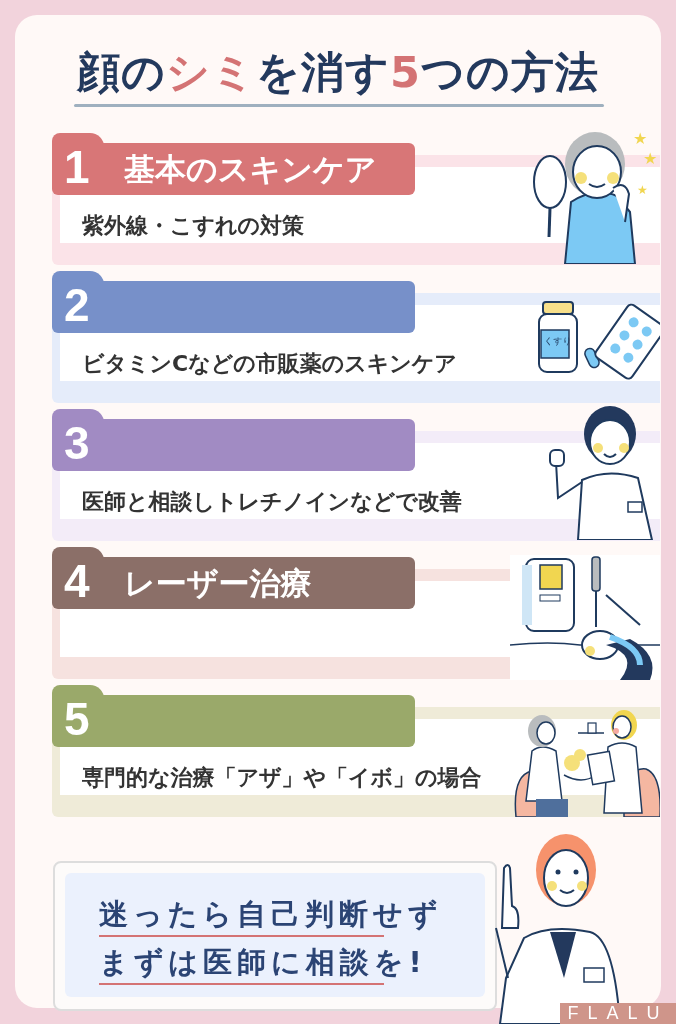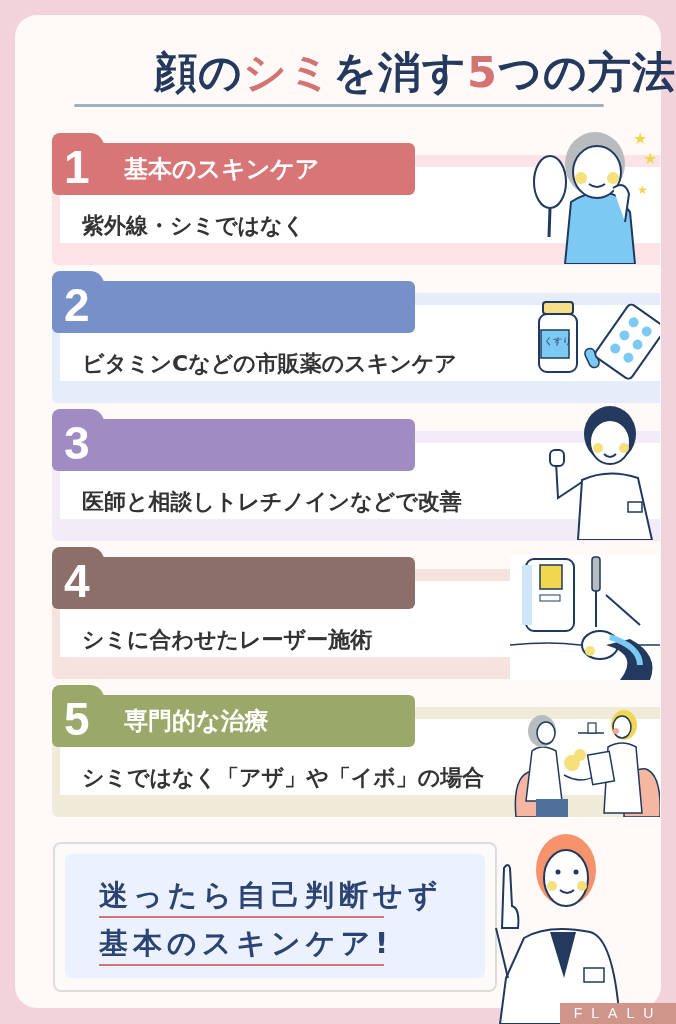--- a/index.html
+++ b/index.html
@@ -6,21 +6,21 @@
   body {
     width:676px; height:1024px; overflow:hidden; position:relative;
     background:#f2d3dc;
     font-family:"DejaVu Sans", "Liberation Sans", sans-serif;
   }
   .card {
     position:absolute; left:15px; top:15px; width:646px; height:993px;
     background:#fff9f7; border-radius:22px;
   }
   .title {
-    position:absolute; left:0; top:44px; width:676px; text-align:right;
+    position:absolute; left:0; top:44px; width:676px; text-align:center;
     font-size:43px; font-weight:bold; color:#23395d; letter-spacing:1px;
   }
   .title .accent { color:#d47374; }
   .title-rule {
     position:absolute; left:74px; top:104px; width:530px; height:3px;
     background:#9fb0bf; border-radius:2px;
   }
 
   .section { position:absolute; left:52px; width:608px; height:122px; }
   .band {
@@ -37,67 +37,67 @@
   }
   .num-tab {
     position:absolute; left:0; top:-10px; width:52px; height:30px;
     border-radius:8px 14px 0 0;
   }
   .num {
     position:absolute; left:12px; top:-6px; font-size:46px; font-weight:bold;
     color:#fff; font-family:"Liberation Sans", sans-serif; line-height:60px;
   }
   .head-label {
-    position:absolute; left:72px; top:6px; font-size:24px; font-weight:bold;
+    position:absolute; left:72px; top:6px; font-size:31px; font-weight:bold;
     color:#fff; line-height:40px; white-space:nowrap;
   }
   .sub {
     position:absolute; left:30px; top:68px; font-size:22px; font-weight:bold;
     color:#333; white-space:nowrap; line-height:30px;
   }
   .illus { position:absolute; }
 
   .callout-outer {
-    position:absolute; left:53px; top:842px; width:440px; height:146px;
+    position:absolute; left:53px; top:861px; width:440px; height:146px;
     border:2px solid #dddddd; border-radius:8px; background:#fdfbfa;
   }
   .callout-inner {
     position:absolute; left:10px; top:10px; width:420px; height:124px;
     background:#ebf1fd; border-radius:6px;
   }
   .callout-line {
     position:absolute; left:34px; font-size:29px; font-weight:bold;
     color:#2b4474; letter-spacing:5px; white-space:nowrap; line-height:38px;
   }
   .callout-rule {
     position:absolute; left:34px; width:285px; height:2px; background:#d47374;
   }
   .logo {
     position:absolute; left:560px; top:1003px; width:116px; height:21px;
-    background:#cf958a; color:#fff; font-size:14px; letter-spacing:9px;
+    background:#cf958a; color:#fff; font-size:18px; letter-spacing:9px;
     text-align:center; line-height:21px; font-family:"Liberation Sans", sans-serif;
   }
 </style>
 </head>
 <body>
 
 <div class="card"></div>
 
 <div class="title"><span>顔の</span><span class="accent">シミ</span><span>を消す</span><span class="accent">5</span><span>つの方法</span></div>
 <div class="title-rule"></div>
 
 <div class="section" style="top:143px;">
   <div class="band" style="background:#fbe3e8;"></div>
   <div class="inner"></div>
   <div class="num-tab" style="background:#d87677;"></div>
   <div class="head" style="background:#d87677;">
     <span class="num">1</span>
     <span class="head-label">基本のスキンケア</span>
   </div>
-  <div class="sub">紫外線・シミではなく</div>
+  <div class="sub">紫外線・こすれの対策</div>
 </div>
 <svg class="illus" style="left:525px;top:122px;" width="135" height="142" viewBox="0 0 135 142">
   <path d="M40 142 L46 80 Q70 64 92 74 L105 90 L110 142 Z" fill="#7cc9f4" stroke="#1f3a5e" stroke-width="2"></path>
   <ellipse cx="70" cy="42" rx="30" ry="32" fill="#b9bcbe"></ellipse>
   <ellipse cx="72" cy="50" rx="24" ry="26" fill="#fff" stroke="#1f3a5e" stroke-width="2"></ellipse>
   <circle cx="56" cy="56" r="6" fill="#f5e07a"></circle>
     <circle cx="88" cy="56" r="6" fill="#f5e07a"></circle>
   <path d="M64 62 Q72 68 80 62" stroke="#1f3a5e" stroke-width="2" fill="none"></path>
   <ellipse cx="25" cy="60" rx="16" ry="26" fill="#fff" stroke="#1f3a5e" stroke-width="2"></ellipse>
   <path d="M25 86 L24 115" stroke="#1f3a5e" stroke-width="3"></path>
@@ -153,22 +153,22 @@
   <rect x="2" y="48" width="14" height="16" rx="5" fill="#fff" stroke="#1f3a5e" stroke-width="2"></rect>
   <rect x="80" y="100" width="14" height="10" fill="#fff" stroke="#1f3a5e" stroke-width="1.5"></rect>
 </svg>
 
 <div class="section" style="top:557px;">
   <div class="band" style="background:#f6e2df;"></div>
   <div class="inner"></div>
   <div class="num-tab" style="background:#8b6f68;"></div>
   <div class="head" style="background:#8b6f68;">
     <span class="num">4</span>
-  </div>
-  <div class="sub">シミに合わせたレーザー施術</div>
+    <span class="head-label">レーザー治療</span>
+  </div>
 </div>
 <svg class="illus" style="left:510px;top:555px;" width="150" height="125" viewBox="0 0 150 125">
   <rect x="0" y="0" width="150" height="125" fill="#fff"></rect>
   <rect x="16" y="4" width="48" height="72" rx="8" fill="#fff" stroke="#1f3a5e" stroke-width="2"></rect>
   <rect x="12" y="10" width="10" height="60" fill="#cfe6f6"></rect>
   <rect x="30" y="10" width="22" height="24" fill="#f1d650" stroke="#1f3a5e" stroke-width="1.5"></rect>
   <rect x="30" y="40" width="20" height="6" fill="#fff" stroke="#1f3a5e" stroke-width="1"></rect>
   <rect x="82" y="2" width="8" height="34" rx="3" fill="#b9bcbe" stroke="#1f3a5e" stroke-width="1.5"></rect>
   <path d="M86 36 L86 72" stroke="#1f3a5e" stroke-width="2"></path>
   <path d="M96 40 L130 70" stroke="#1f3a5e" stroke-width="2" fill="none"></path>
@@ -178,23 +178,22 @@
   <path d="M96 90 Q130 100 110 125 L140 125 Q150 100 120 84 Z" fill="#23395d"></path>
   <path d="M100 82 Q130 92 130 110" stroke="#7cc9f4" stroke-width="6" fill="none"></path>
 </svg>
 
 <div class="section" style="top:695px;">
   <div class="band" style="background:#efebd8;"></div>
   <div class="inner"></div>
   <div class="num-tab" style="background:#9aa96a;"></div>
   <div class="head" style="background:#9aa96a;">
     <span class="num">5</span>
-    <span class="head-label">専門的な治療</span>
-  </div>
-  <div class="sub">シミではなく「アザ」や「イボ」の場合</div>
+  </div>
+  <div class="sub">専門的な治療「アザ」や「イボ」の場合</div>
 </div>
 <svg class="illus" style="left:512px;top:705px;" width="148" height="112" viewBox="0 0 148 112">
   <path d="M4 112 Q0 70 20 66 Q44 64 48 90 L48 112 Z" fill="#f5b7a1" stroke="#1f3a5e" stroke-width="1.5"></path>
   <path d="M14 96 L20 46 Q30 38 44 46 L50 96 Z" fill="#fff" stroke="#1f3a5e" stroke-width="1.5"></path>
   <ellipse cx="30" cy="26" rx="14" ry="16" fill="#b9bcbe"></ellipse>
   <ellipse cx="34" cy="28" rx="9" ry="11" fill="#fff" stroke="#1f3a5e" stroke-width="1.5"></ellipse>
   <rect x="24" y="94" width="32" height="18" fill="#4f6f9c"></rect>
   <circle cx="60" cy="58" r="8" fill="#f5e07a"></circle>
     <circle cx="68" cy="50" r="6" fill="#f5e07a"></circle>
   <path d="M52 70 Q70 80 84 70" stroke="#1f3a5e" stroke-width="1.5" fill="none"></path>
@@ -205,21 +204,21 @@
   <ellipse cx="112" cy="20" rx="13" ry="15" fill="#f1d650"></ellipse>
   <ellipse cx="110" cy="22" rx="9" ry="11" fill="#fff" stroke="#1f3a5e" stroke-width="1.5"></ellipse>
   <circle cx="104" cy="26" r="3" fill="#f5a9a0"></circle>
   <rect x="78" y="48" width="22" height="30" fill="#fff" stroke="#1f3a5e" stroke-width="1.5" transform="rotate(-10 89 63)"></rect>
 </svg>
 
 <div class="callout-outer">
   <div class="callout-inner">
     <div class="callout-line" style="top:22px;">迷ったら自己判断せず</div>
     <div class="callout-rule" style="top:62px;"></div>
-    <div class="callout-line" style="top:70px;">基本のスキンケア!</div>
+    <div class="callout-line" style="top:70px;">まずは医師に相談を!</div>
     <div class="callout-rule" style="top:110px;"></div>
   </div>
 </div>
 <svg class="illus" style="left:478px;top:828px;" width="160" height="196" viewBox="0 0 160 196">
   <path d="M22 196 L28 150 L46 110 Q70 96 112 104 Q136 110 142 196 Z" fill="#fff" stroke="#1f3a5e" stroke-width="2"></path>
   <path d="M72 104 L86 150 L98 104 Z" fill="#23395d"></path>
   <ellipse cx="88" cy="42" rx="30" ry="36" fill="#f6926c"></ellipse>
   <ellipse cx="88" cy="50" rx="22" ry="28" fill="#fff" stroke="#1f3a5e" stroke-width="2"></ellipse>
   <circle cx="80" cy="44" r="2.5" fill="#1f3a5e"></circle>
     <circle cx="98" cy="44" r="2.5" fill="#1f3a5e"></circle>

